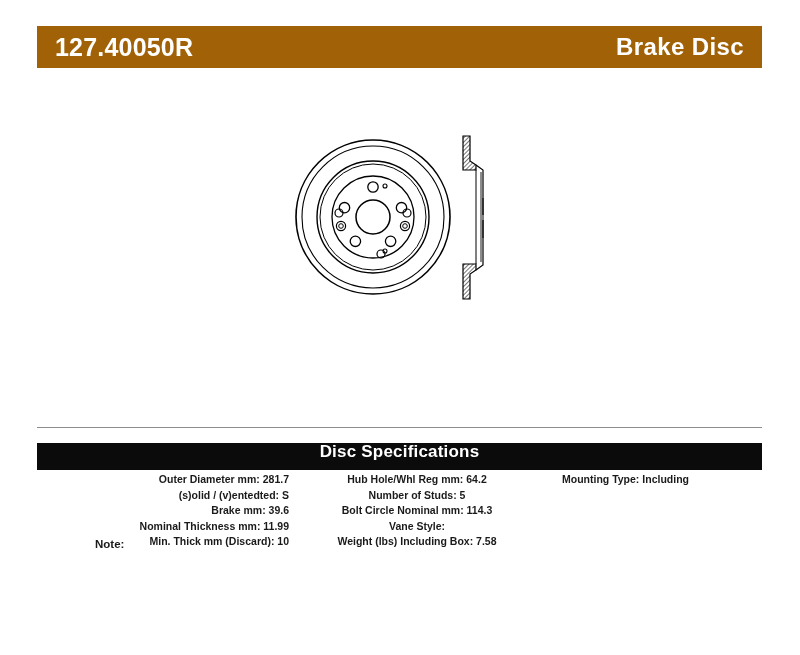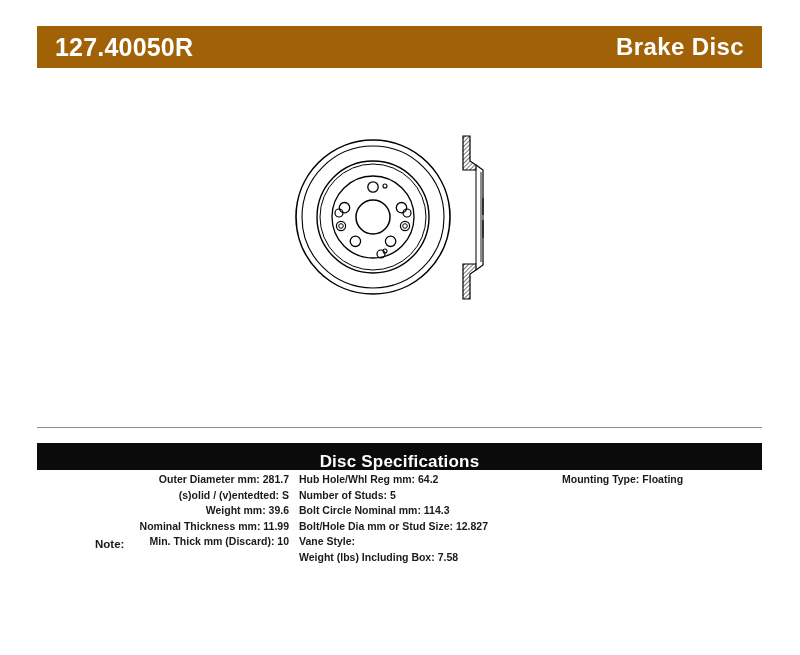--- a/index.html
+++ b/index.html
@@ -70,21 +70,21 @@
     background: #8d8d8d;
   }
   .spec-header-bar {
     position: absolute;
     left: 37px;
     top: 443px;
     width: 725px;
     height: 27px;
     background: #0b0b0b;
     display: flex;
-    align-items: flex-end;
+    align-items: flex-start;
     justify-content: center;
   }
   .spec-header-title {
     color: #ffffff;
     font-size: 17px;
     font-weight: 700;
     letter-spacing: 0.2px;
     line-height: 1;
   }
 
@@ -93,21 +93,21 @@
     left: 37px;
     top: 472px;
     width: 725px;
     height: 120px;
   }
   .spec-col {
     position: absolute;
     top: 0;
   }
   .spec-col-left  { left: 0px;   width: 252px; text-align: right; }
-  .spec-col-mid   { left: 262px; width: 252px; text-align: left; }
+  .spec-col-mid   { left: 254px; width: 252px; text-align: center; }
   .spec-col-right { left: 525px; width: 200px; text-align: left;  }
 
   .spec-line {
     font-size: 10.5px;
     font-weight: 700;
     line-height: 15.5px;
     white-space: nowrap;
     color: #1a1a1a;
   }
   .spec-line .lbl { font-weight: 700; }
@@ -211,21 +211,21 @@
   <div class="spec-col spec-col-left">
     <div class="spec-line">
       <span class="lbl">Outer Diameter mm:</span>
       <span class="val">281.7</span>
     </div>
     <div class="spec-line">
       <span class="lbl">(s)olid / (v)entedted:</span>
       <span class="val">S</span>
     </div>
     <div class="spec-line">
-      <span class="lbl">Weight mm:</span>
+      <span class="lbl">Brake mm:</span>
       <span class="val">39.6</span>
     </div>
     <div class="spec-line">
       <span class="lbl">Nominal Thickness mm:</span>
       <span class="val">11.99</span>
     </div>
     <div class="spec-line">
       <span class="lbl">Min. Thick mm (Discard):</span>
       <span class="val">10</span>
     </div>
@@ -238,37 +238,33 @@
     </div>
     <div class="spec-line">
       <span class="lbl">Number of Studs:</span>
       <span class="val">5</span>
     </div>
     <div class="spec-line">
       <span class="lbl">Bolt Circle Nominal mm:</span>
       <span class="val">114.3</span>
     </div>
     <div class="spec-line">
-      <span class="lbl">Bolt/Hole Dia mm or Stud Size:</span>
-      <span class="val">12.827</span>
-    </div>
-    <div class="spec-line">
       <span class="lbl">Vane Style:</span>
       <span class="val"></span>
     </div>
     <div class="spec-line">
       <span class="lbl">Weight (lbs) Including Box:</span>
       <span class="val">7.58</span>
     </div>
   </div>
 
   <div class="spec-col spec-col-right">
     <div class="spec-line">
       <span class="lbl">Mounting Type:</span>
-      <span class="val">Floating</span>
+      <span class="val">Including</span>
     </div>
   </div>
 
 </div>
 
 <div class="note-row">
   <span>Note:</span>
   <span class="note-value"></span>
 </div>
 

